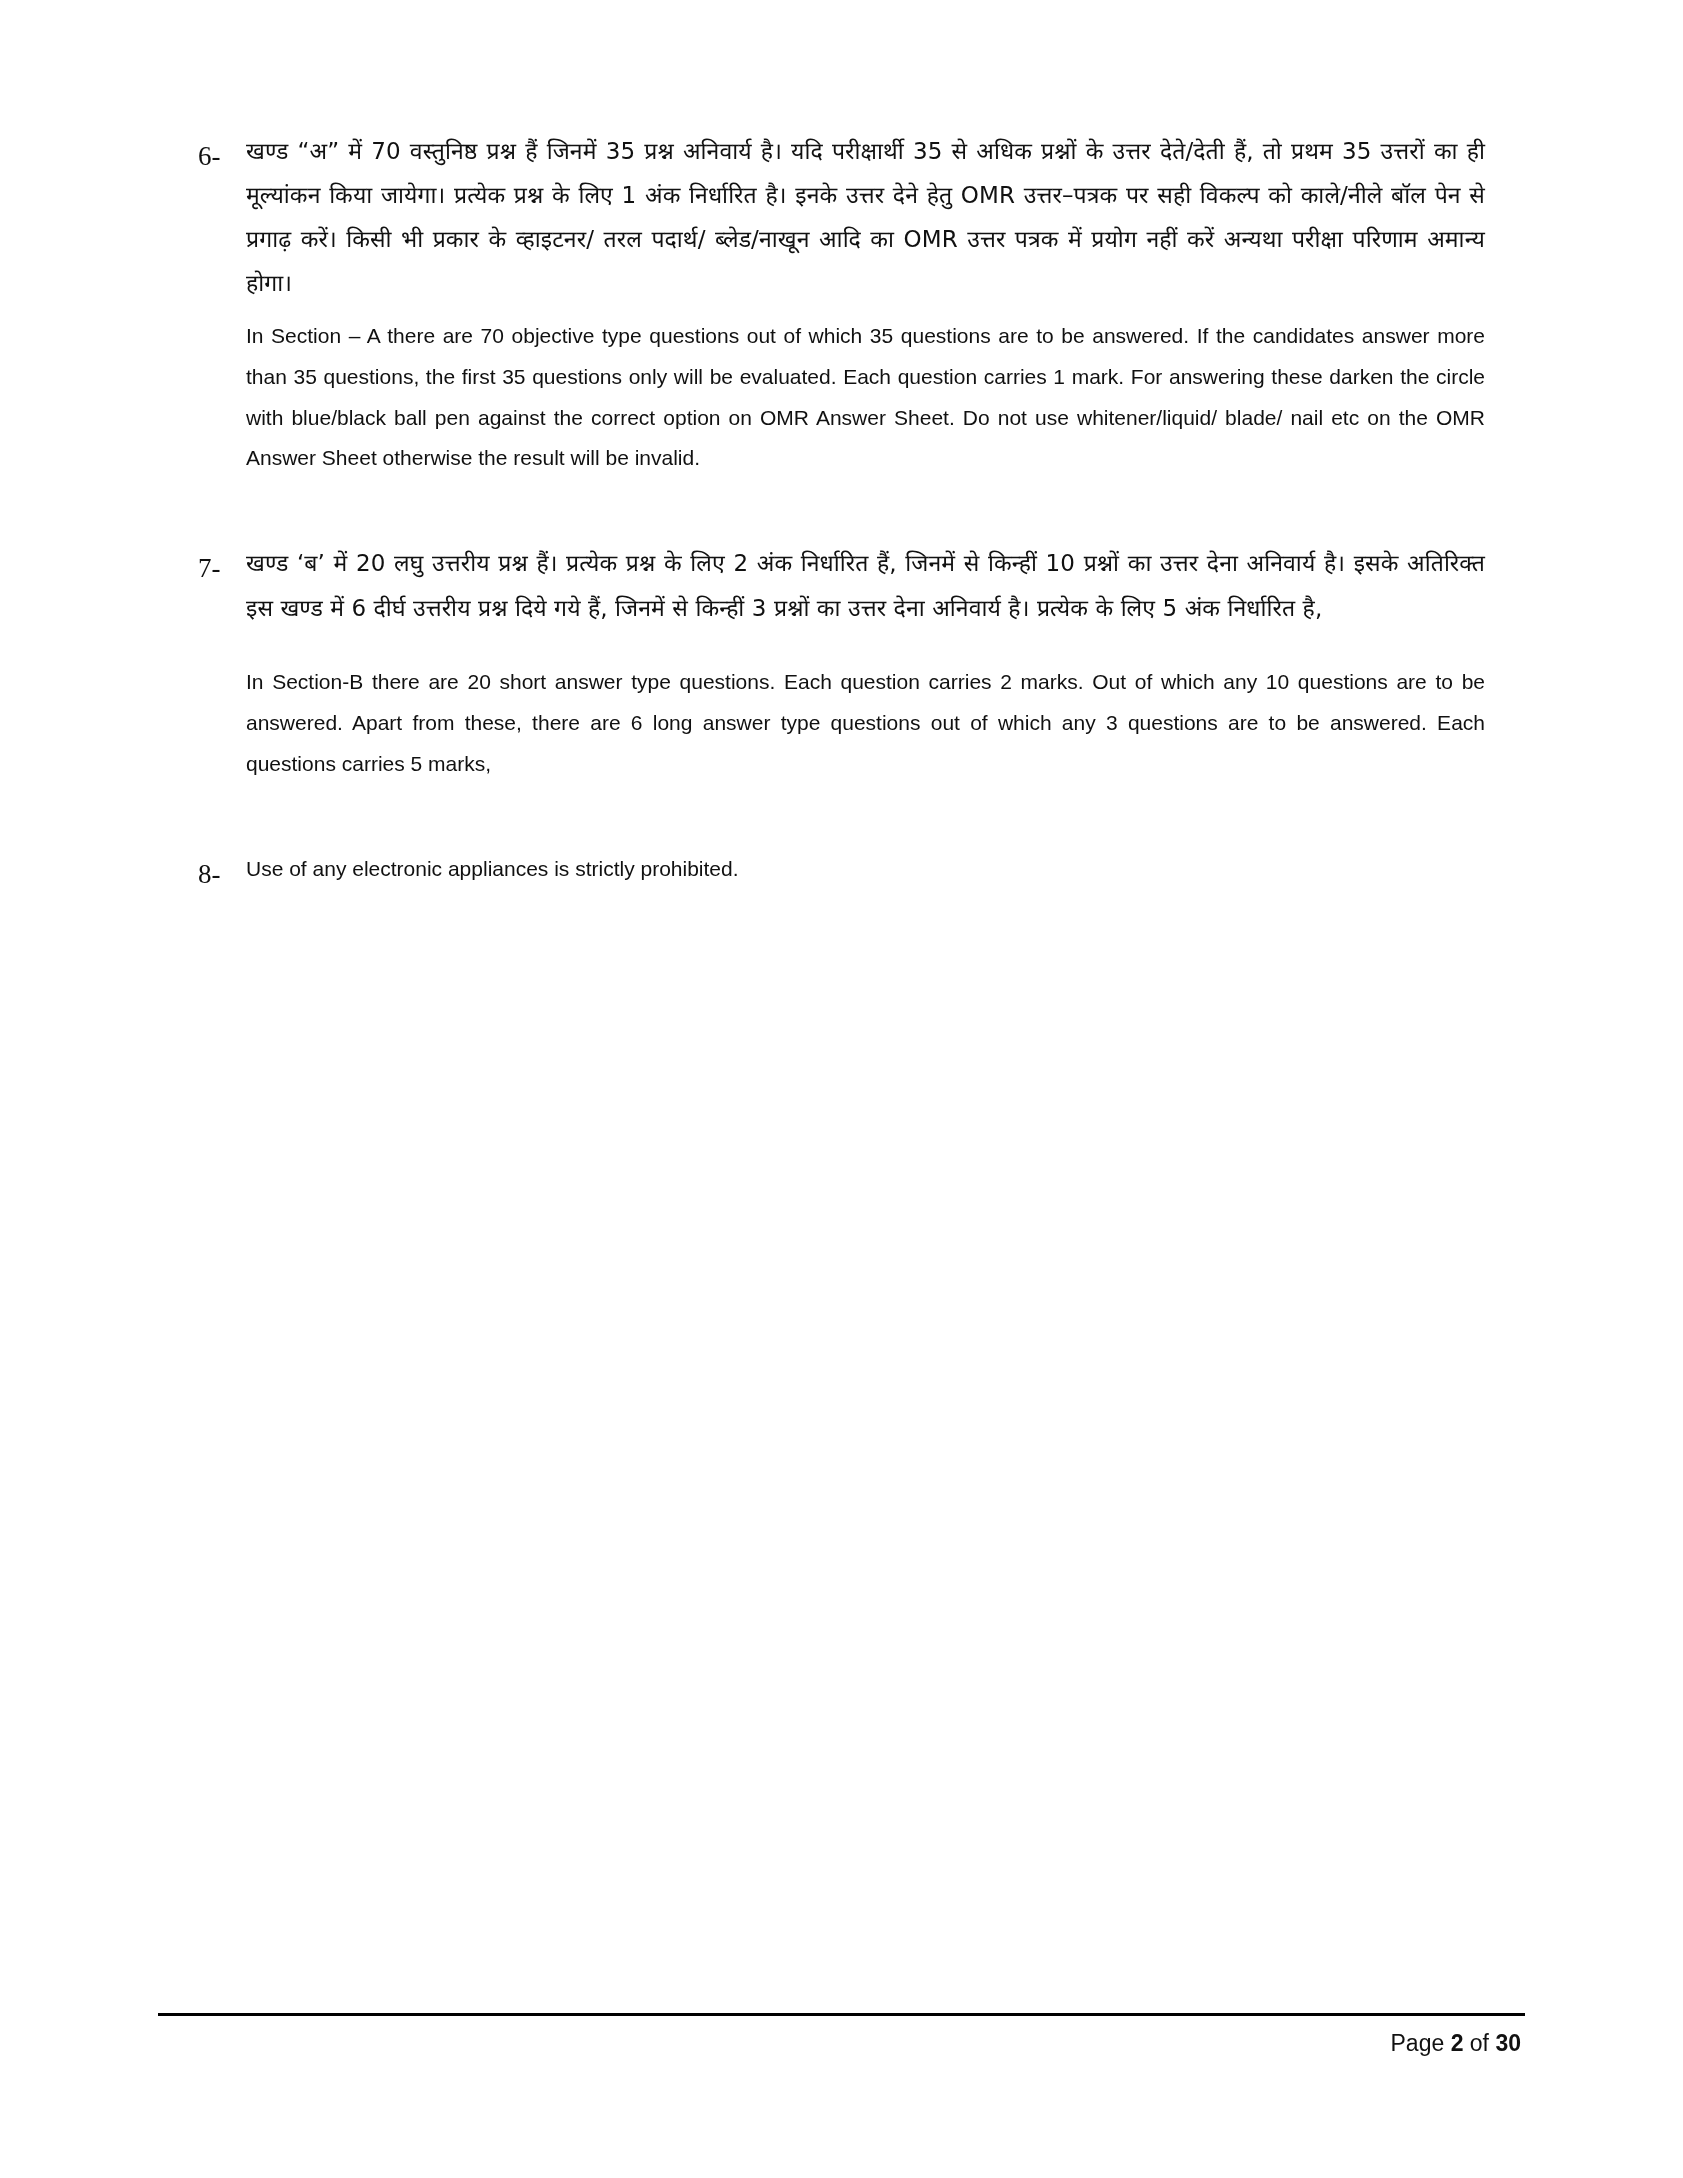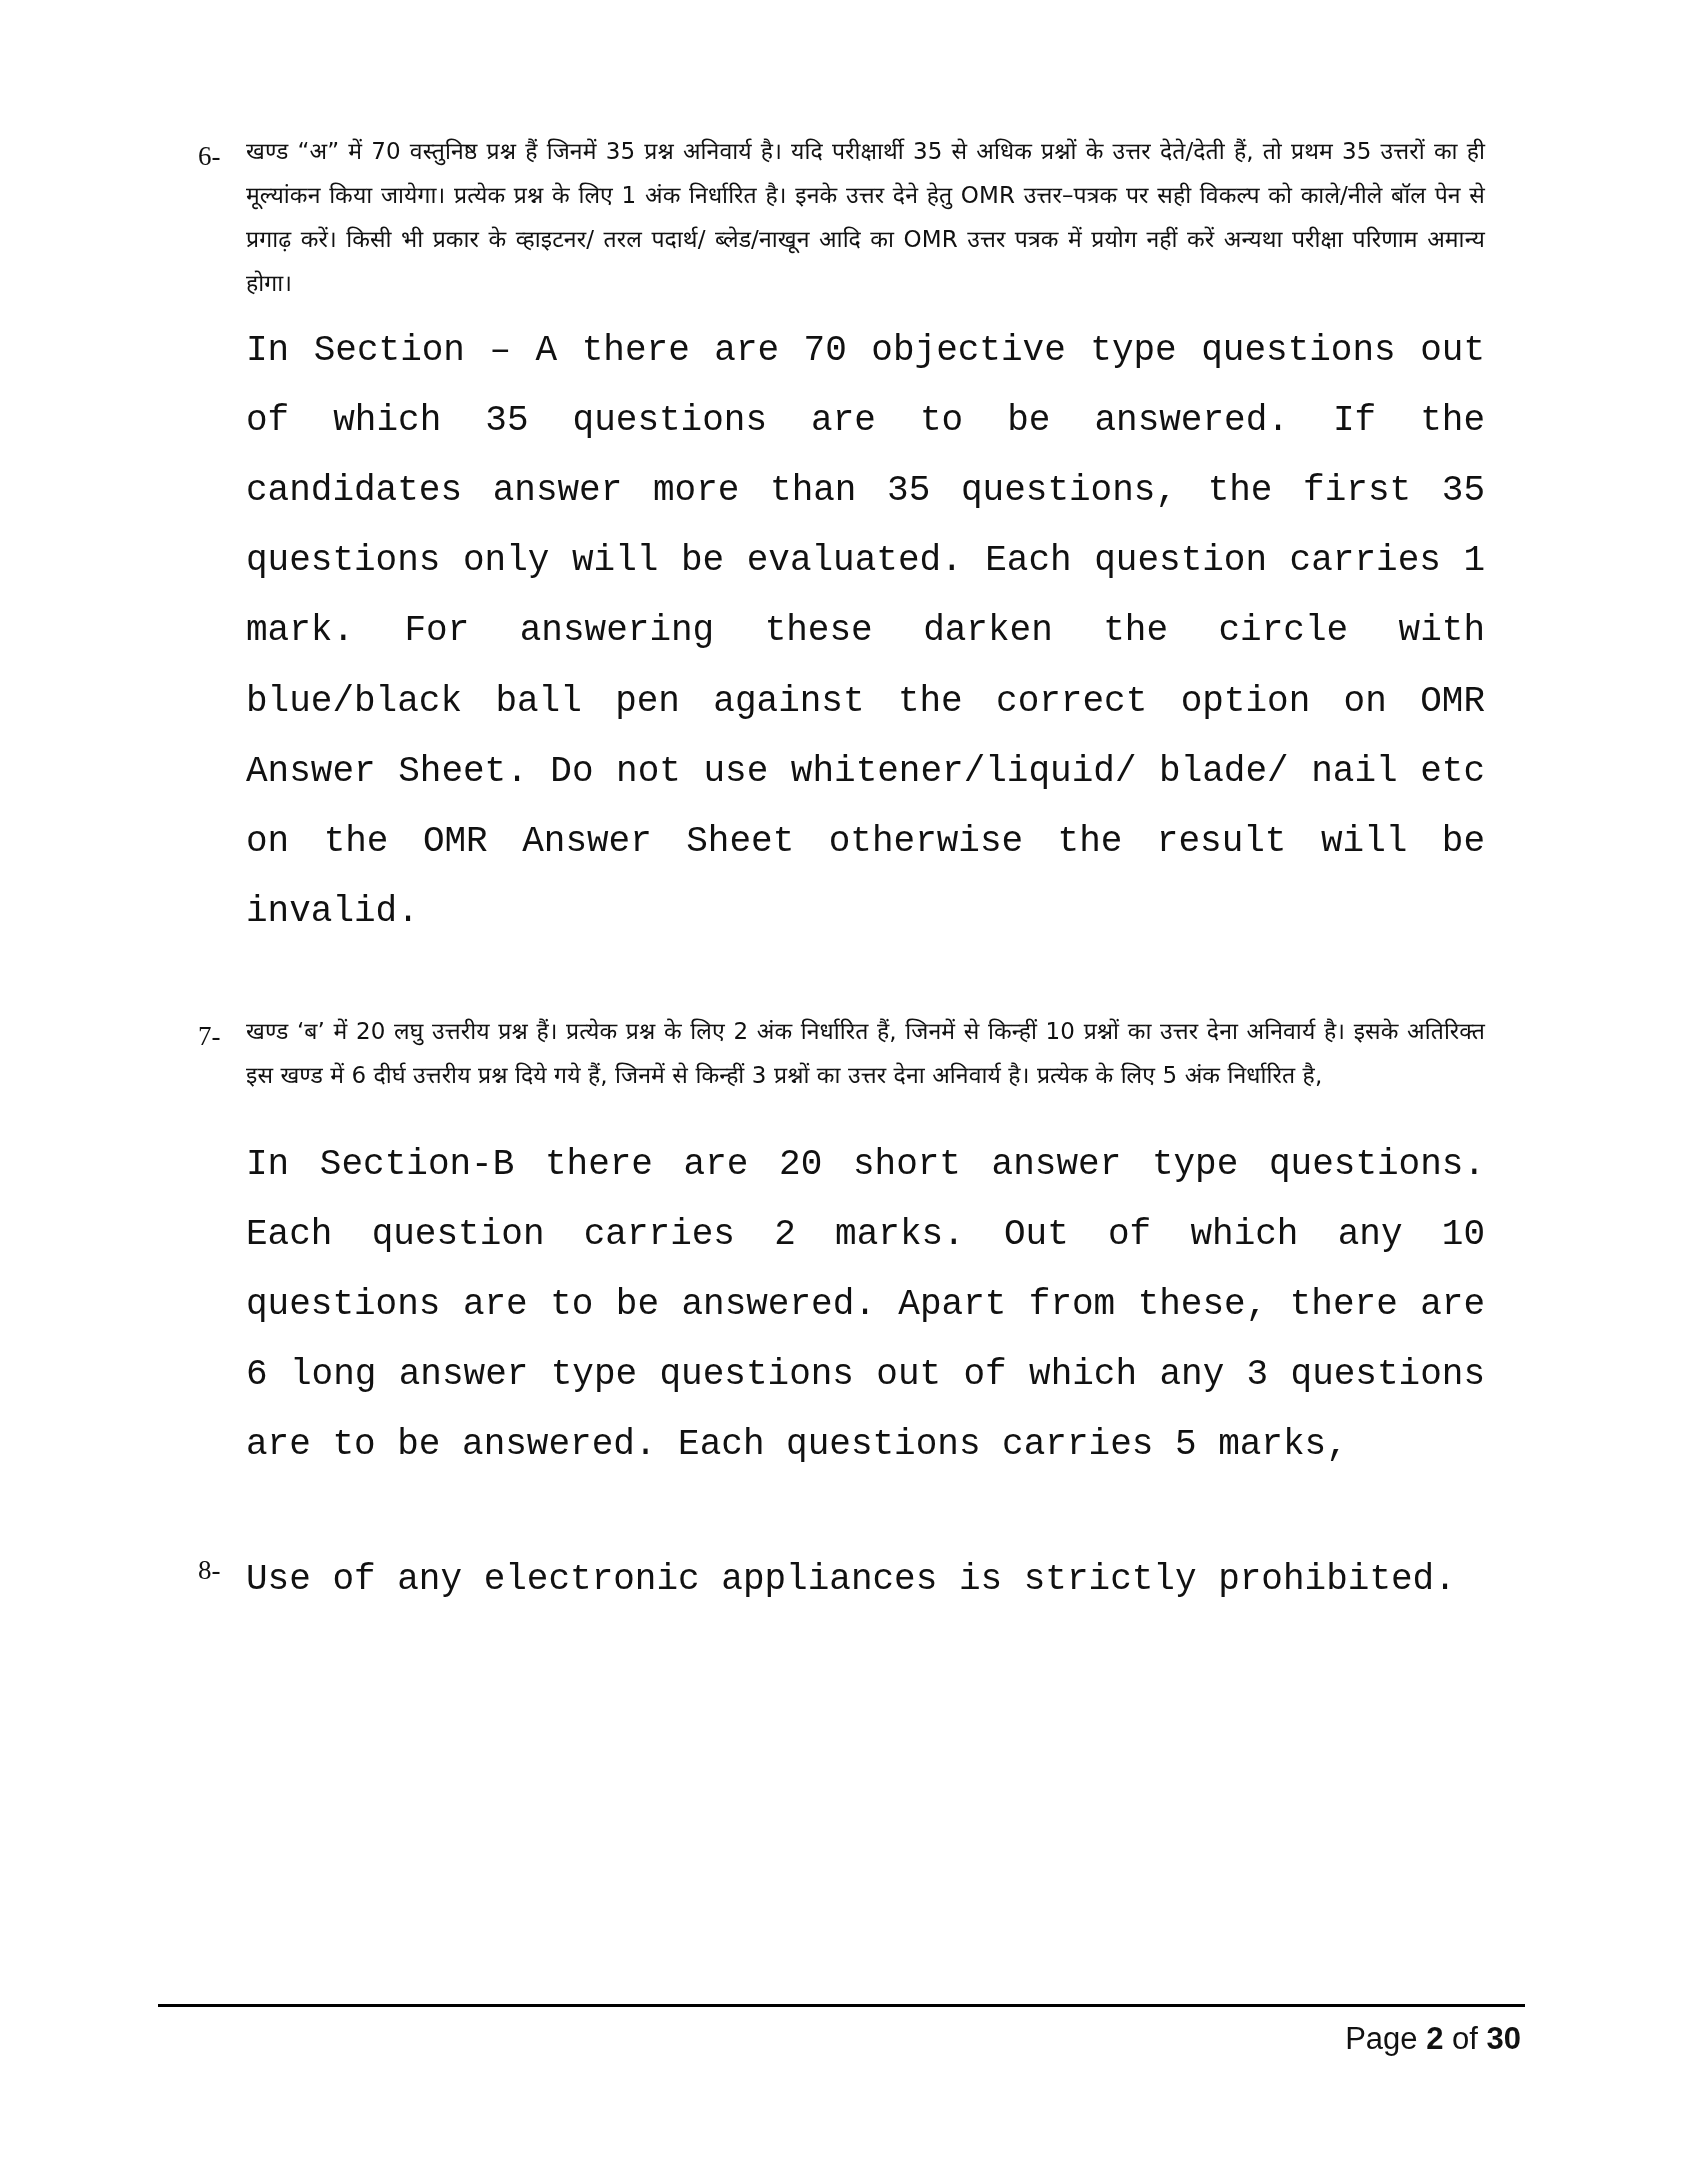--- a/index.html
+++ b/index.html
@@ -50,22 +50,22 @@
     color: #111;
     text-align: justify;
     text-align-last: left;
     margin: 0 0 6px 0;
     letter-spacing: 0.1px;
     font-weight: 400;
   }
 
   
   .english {
-    font-family: Liberation Mono, monospace;
-    font-size: 36px;
+    font-family: Liberation Sans, sans-serif;
+    font-size: 21px;
     line-height: 1.95;
     color: #111;
     text-align: justify;
     text-align-last: left;
     margin: 10px 0 0 0;
   }
   .english.tight {
     margin-top: 2px;
   }
 
@@ -80,21 +80,21 @@
     bottom: 121px;
   }
   .footer-rule {
     border-top: 3px solid #000;
     width: 100%;
   }
   .footer-text {
     margin-top: 14px;
     text-align: right;
     font-family: "Liberation Sans", sans-serif;
-    font-size: 31px;
+    font-size: 23px;
     color: #111;
     padding-right: 4px;
   }
   .footer-text b { font-weight: 700; }
 </style>
 </head>
 <body>
 
 <div class="page">
 

